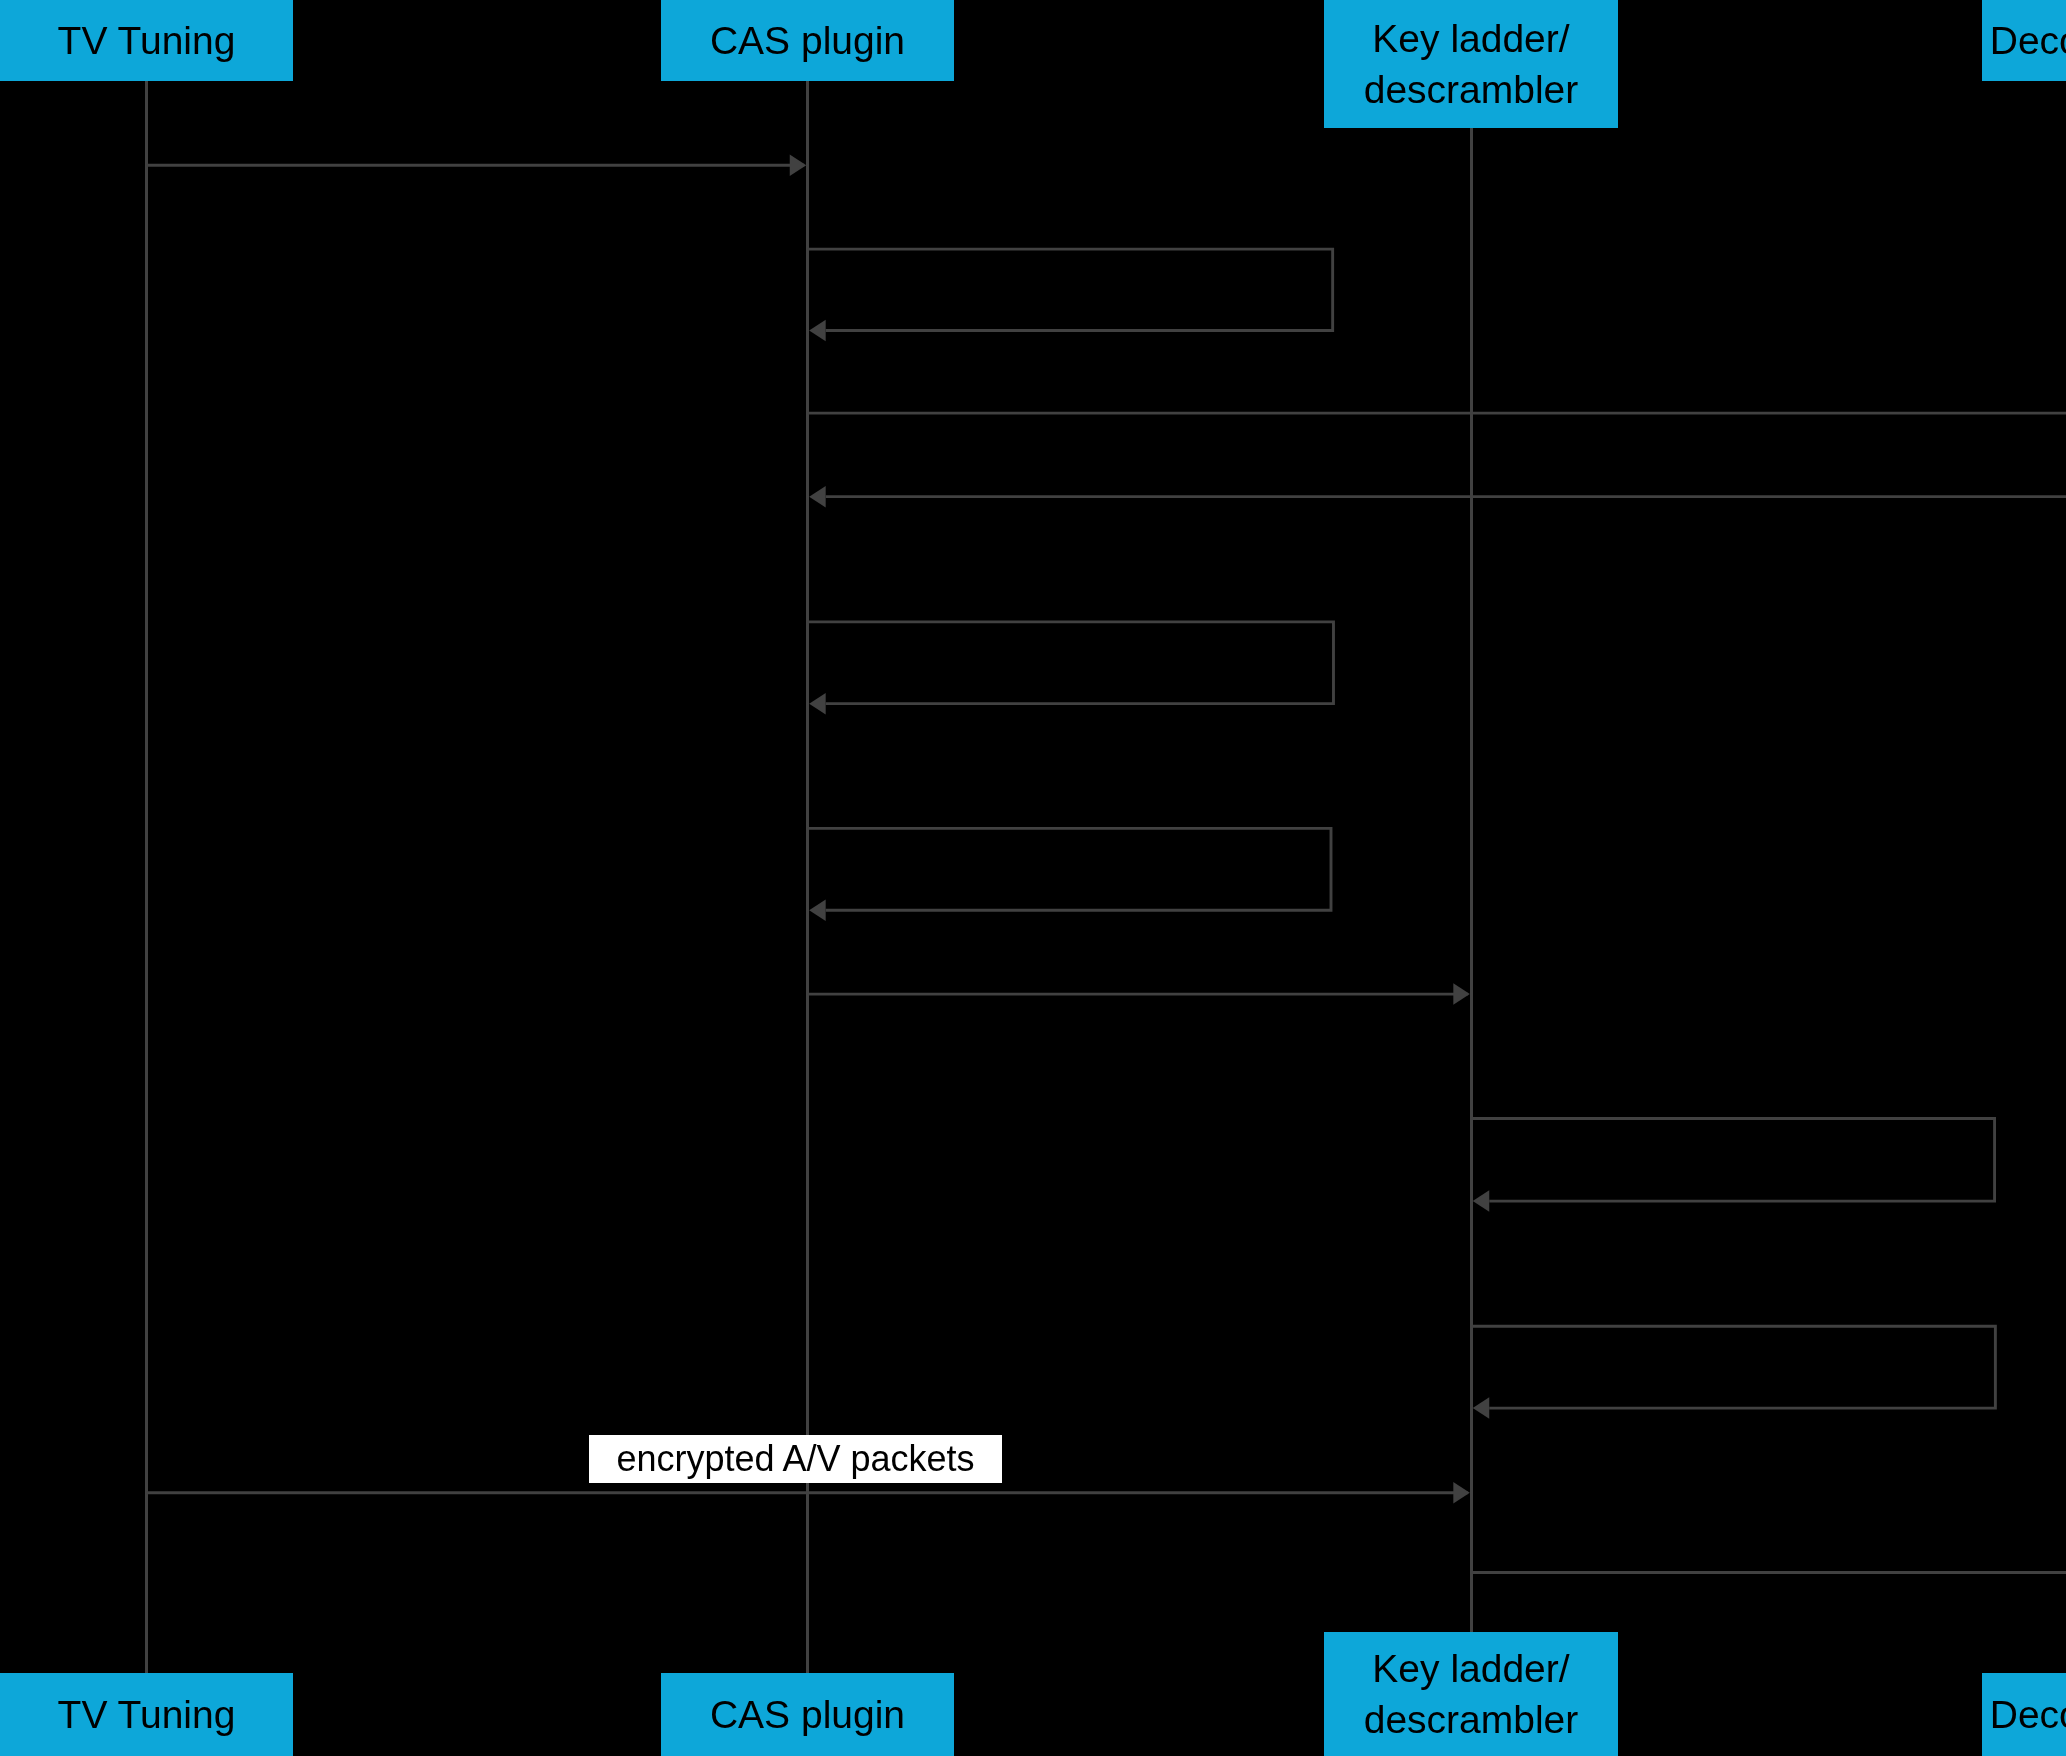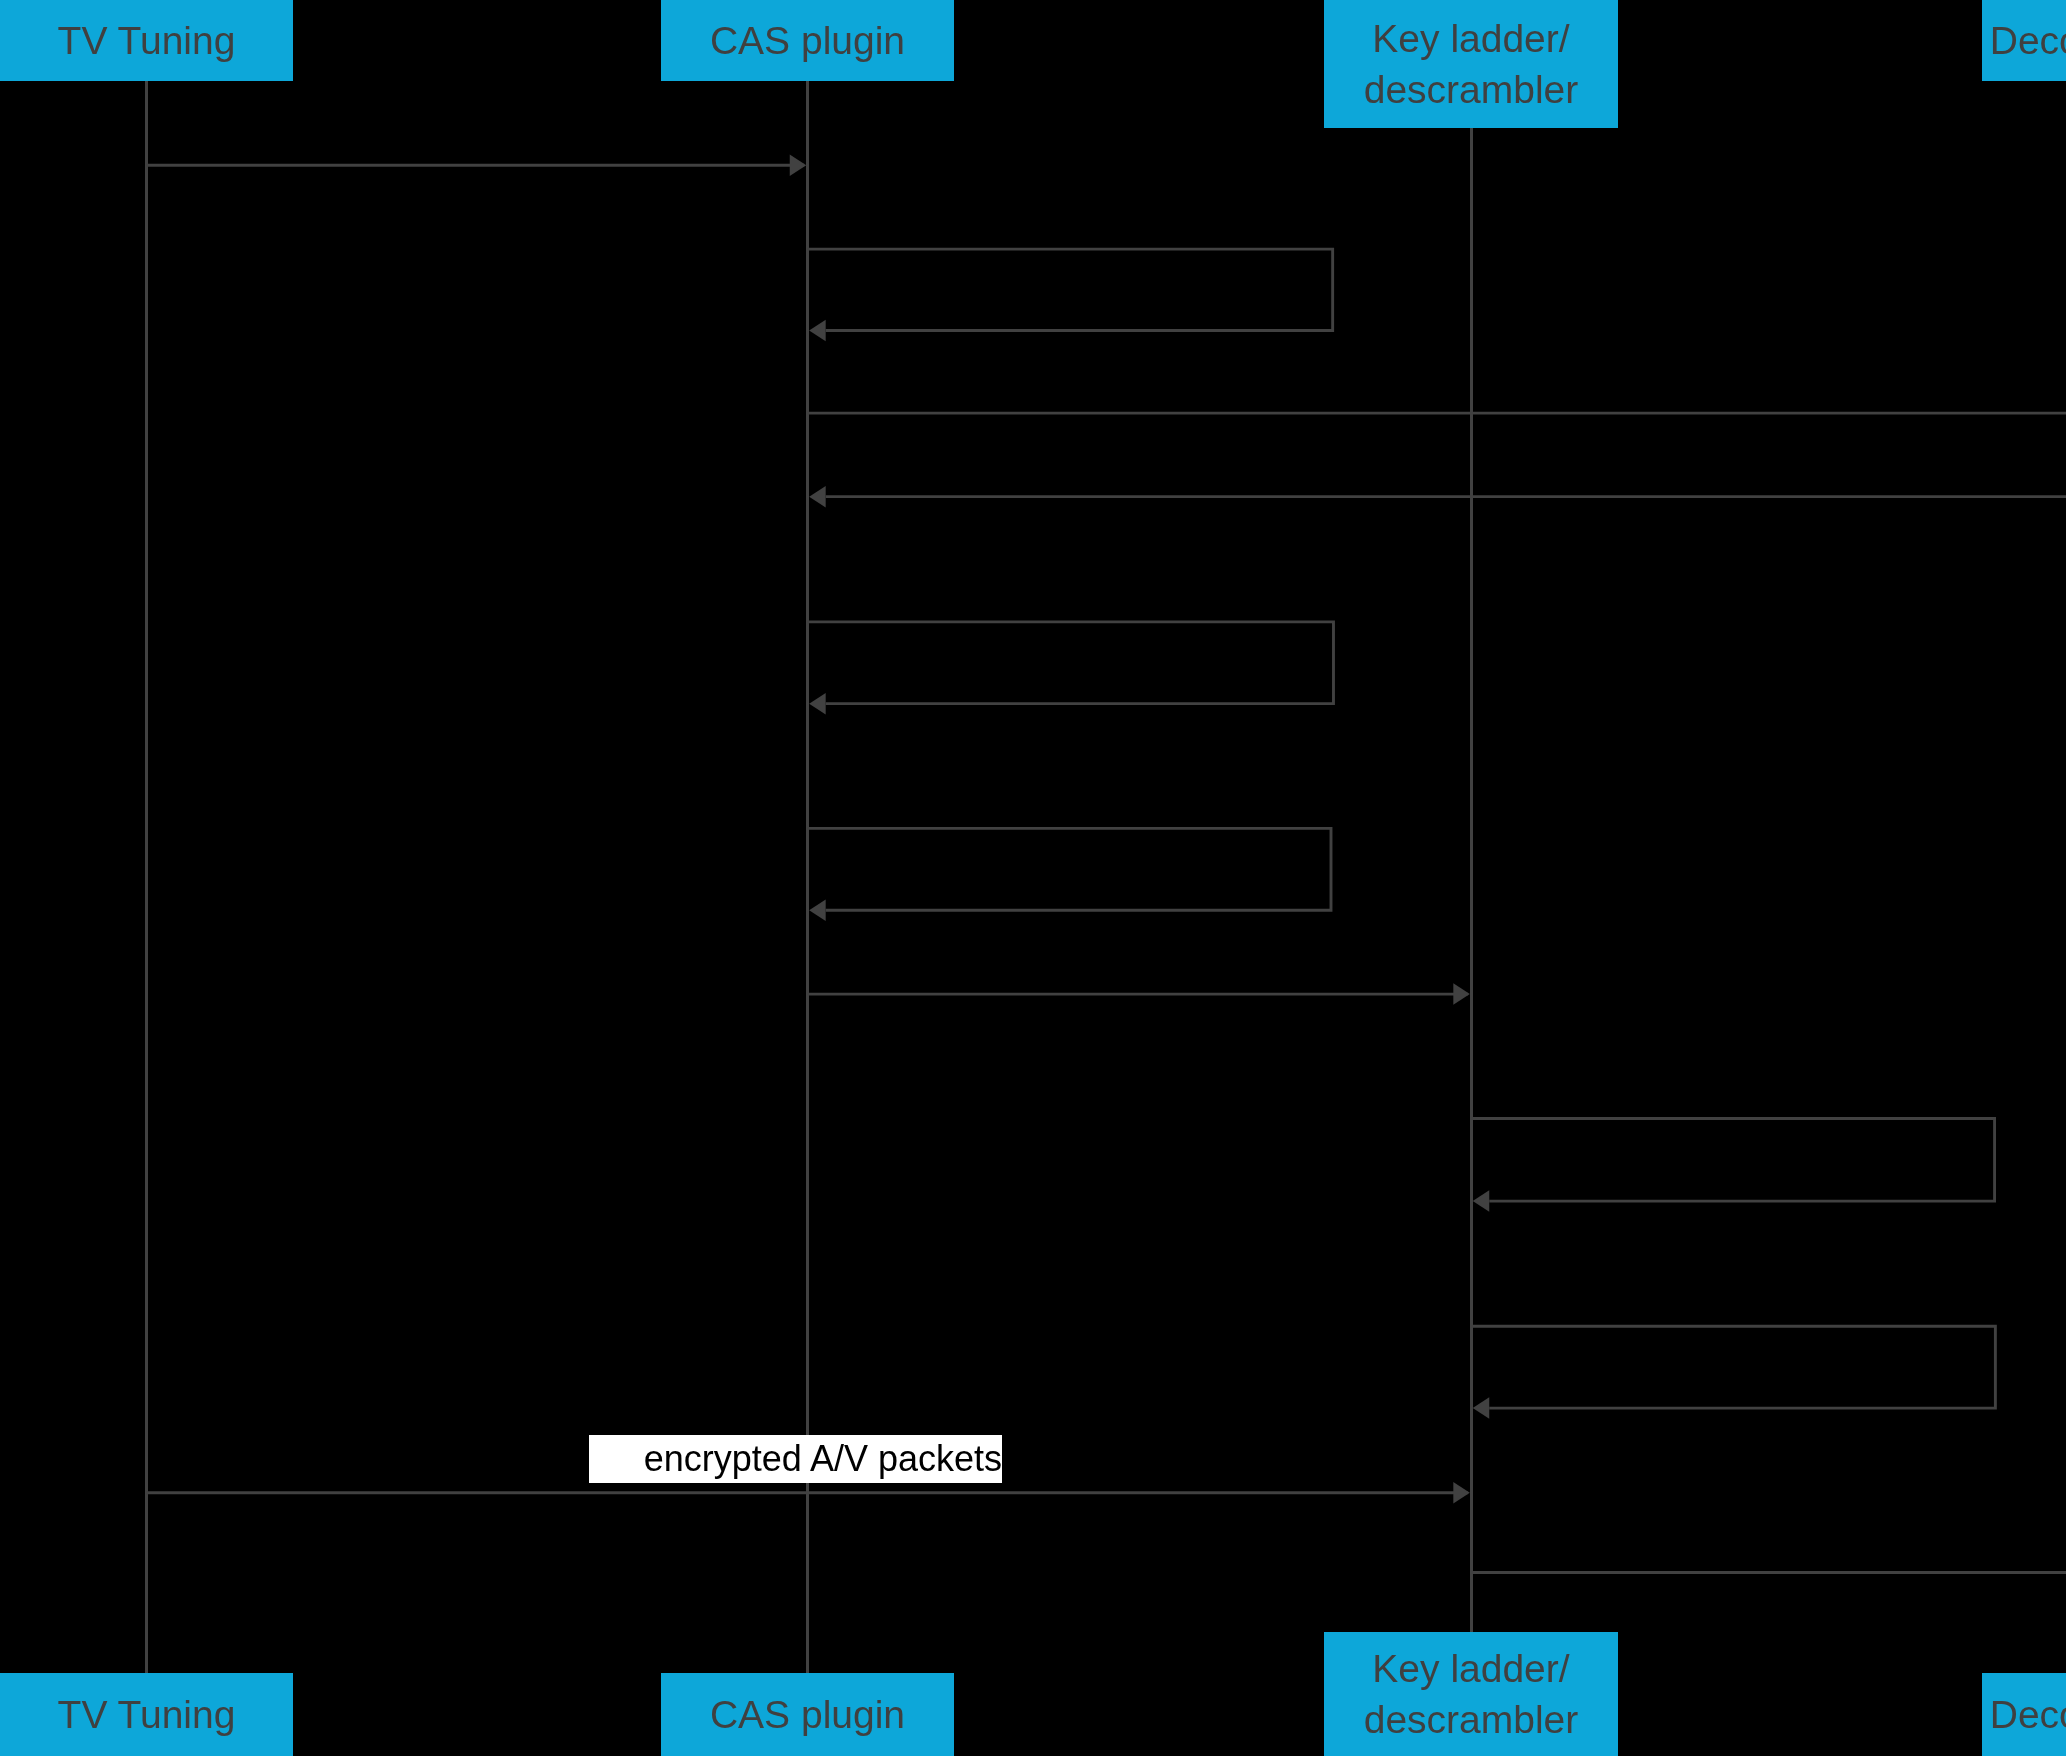--- a/index.html
+++ b/index.html
@@ -1,37 +1,37 @@
 <!DOCTYPE html>
 <html style="font-size:6.6px"><head>
 <meta charset="utf-8">
 <style>
   html,body{margin:0;padding:0;background:#000;}
   body{width:2662px;height:1756px;position:relative;overflow:hidden;
        font-family:"Liberation Sans", sans-serif;}
   .actor{
     position:absolute;
     background:#0DA7D9;
-    color:#404040;
+    color:#000000;
     display:flex;align-items:center;justify-content:center;
     text-align:center;
     font-size:39px;
     line-height:1.32;
     white-space:pre-line;
   }
   .lifeline{
     position:absolute;
     width:2.9px;
     background:#414141;
   }
   .msg-label{
     position:absolute;
     left:589px;top:1435px;width:413px;height:48px;
     background:#FFFFFF;color:#000000;
-    font-size:36px;line-height:48px;text-align:right;
+    font-size:36px;line-height:48px;text-align:center;
     white-space:nowrap;
   }
   svg.wires{position:absolute;left:0;top:0;}
   .wire{stroke:#414141;stroke-width:7;fill:none;}
   .head{fill:#414141;stroke:none;}
 </style>
 </head>
 <body>
 
 <div class="actor" style="left:0px;top:0px;width:293px;height:81px;">TV Tuning</div>

